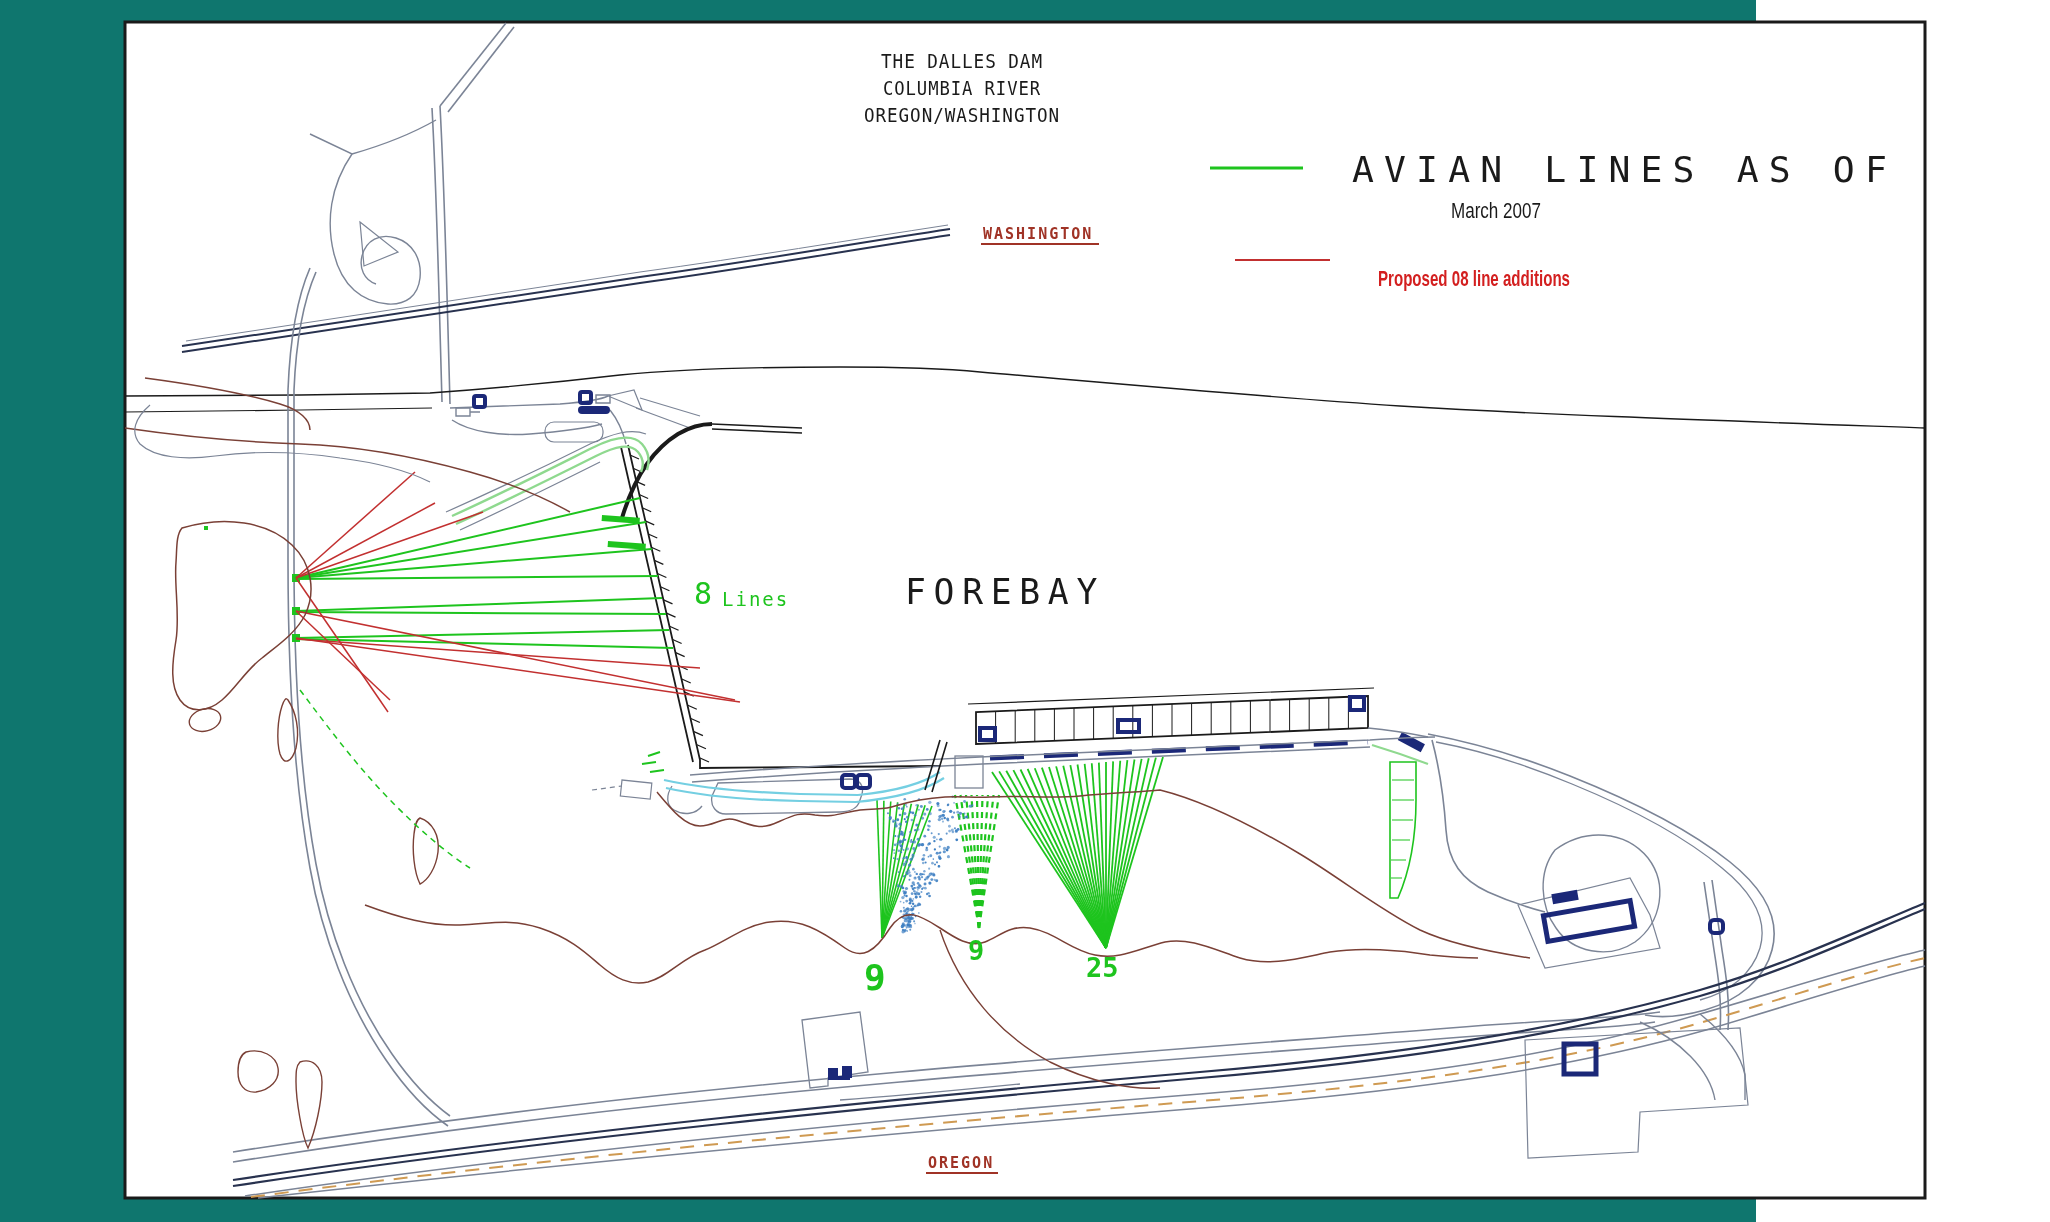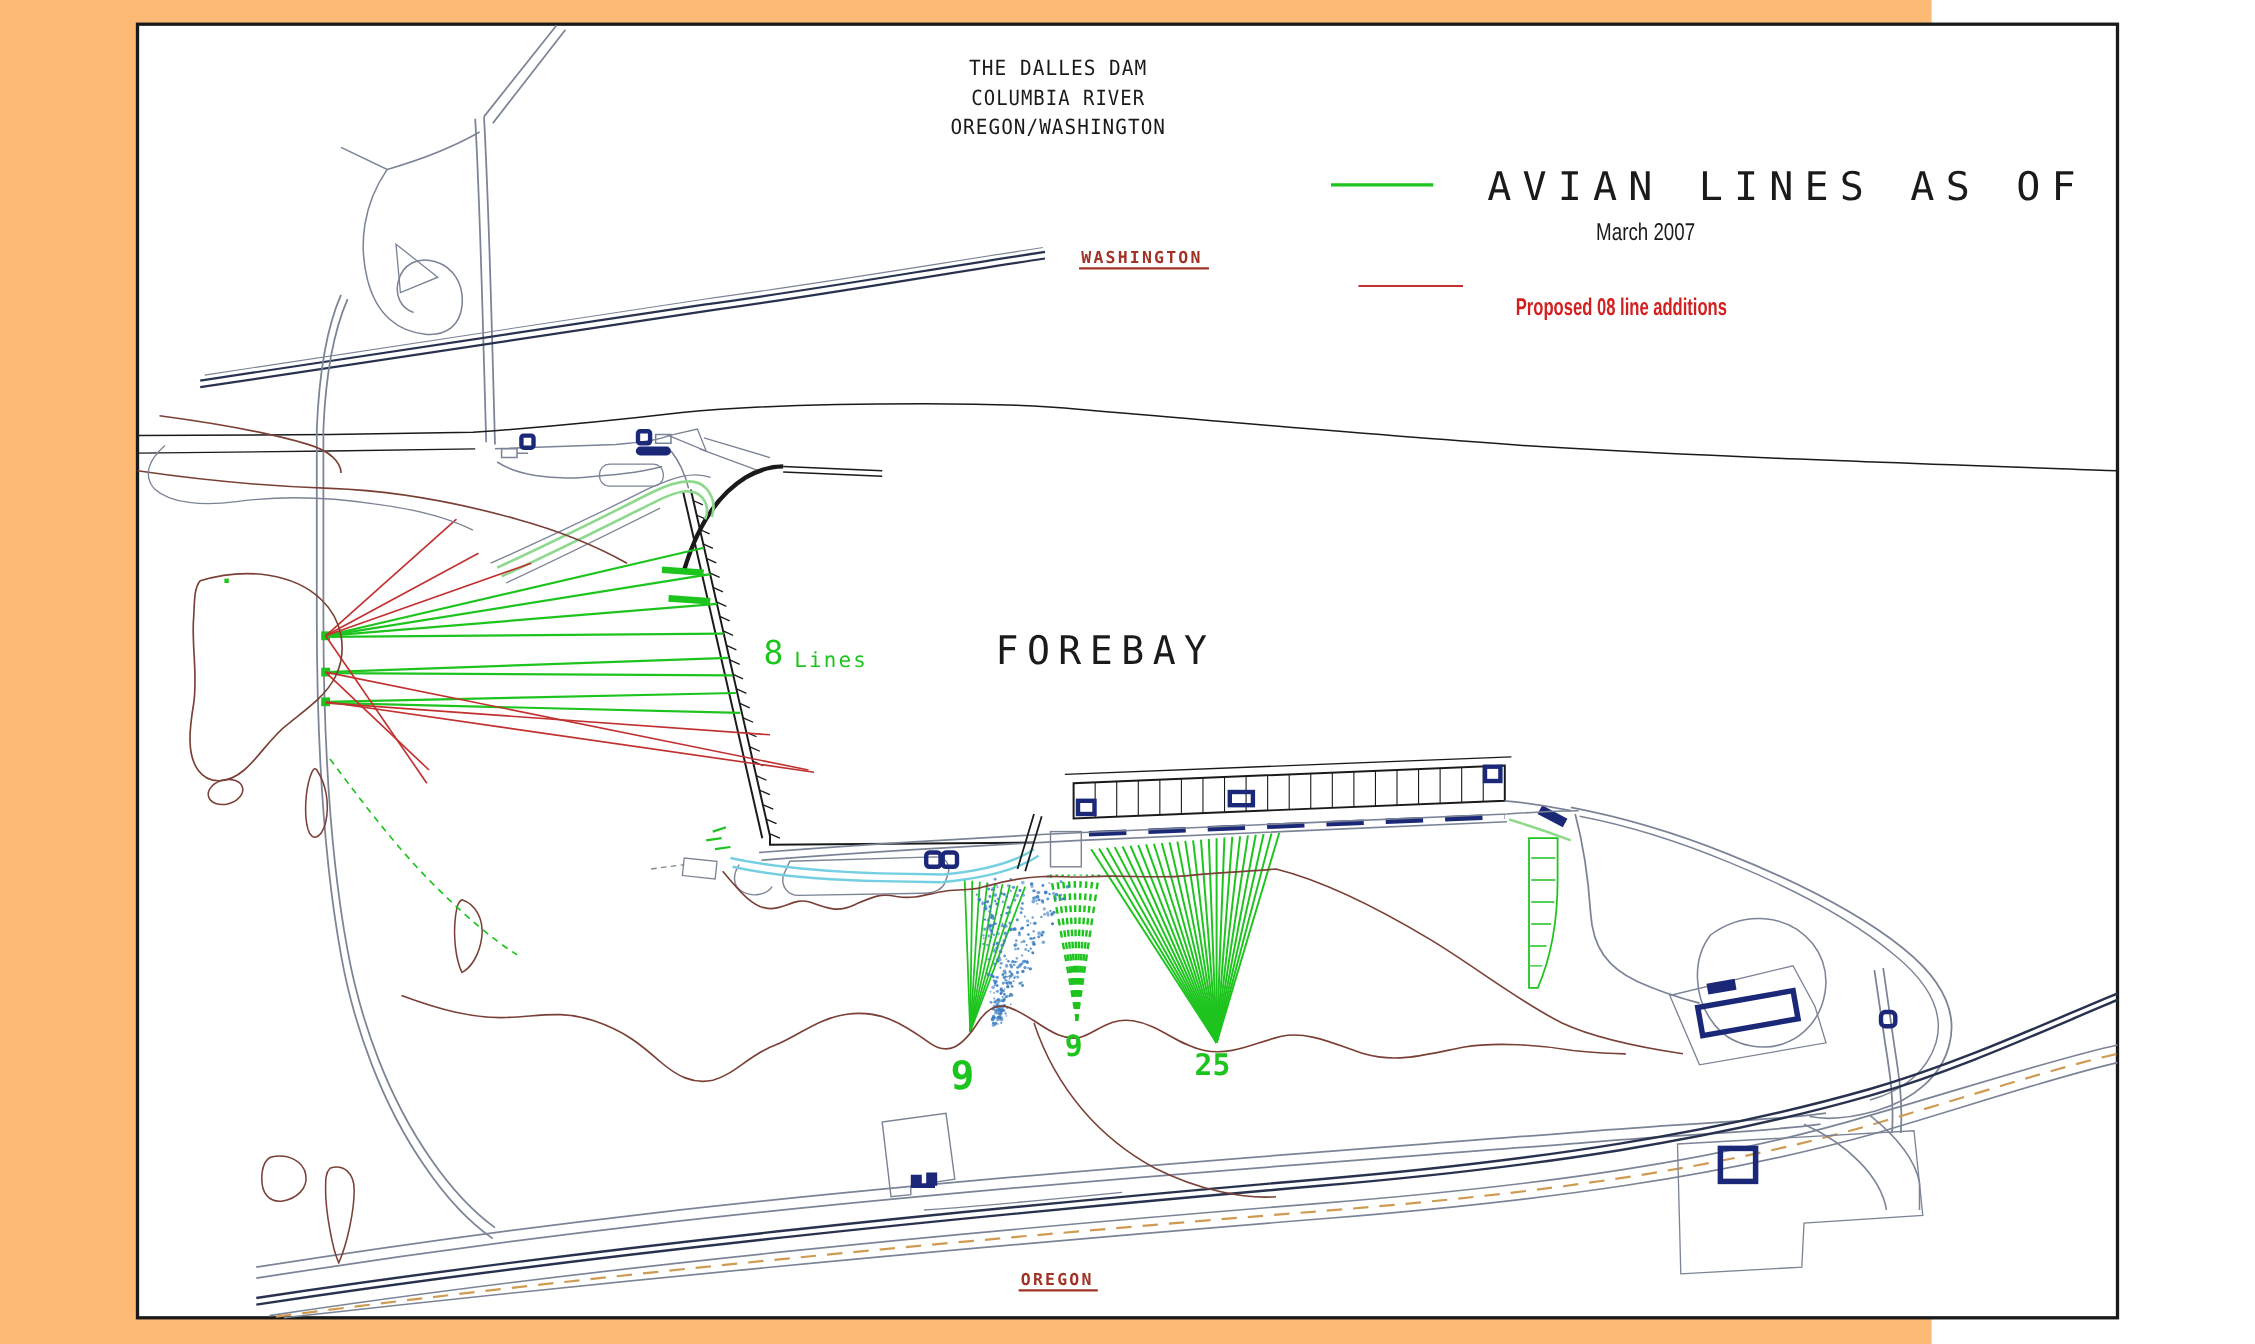--- a/index.html
+++ b/index.html
@@ -1,16 +1,16 @@
 <!DOCTYPE html>
 <html style="--ink: #1a1a1a; --road: #7b8496; --rail: #28324f; --navy: #1b2878; --shore: #7a4036; --avian: #1ec41e; --lightgreen: #8fd98f; --red: #c23030; --redtext: #d31f1f; --statered: #a03326; --cyan: #74cfe2; --speckle: #3e7fc2; --orange: #cf9a52;"><head>
 <meta charset="utf-8">
 <style>
   html,body{margin:0;padding:0;background:#fff;}
-  .page{position:relative;width:1756px;height:1222px;background:#fdba74;
+  .page{position:relative;width:1756px;height:1222px;background:#0f766e;
         font-family:"DejaVu Sans Mono", monospace;}
   svg{position:absolute;left:0;top:0;}
   
   .ink   {stroke:var(--ink);fill:none;}
   .road  {stroke:var(--road);fill:none;}
   .rail  {stroke:var(--rail);fill:none;}
   .navy  {stroke:var(--navy);fill:none;}
   .navyf {fill:var(--navy);stroke:none;}
   .shore {stroke:var(--shore);fill:none;}
   .avian {stroke:var(--avian);fill:none;}

